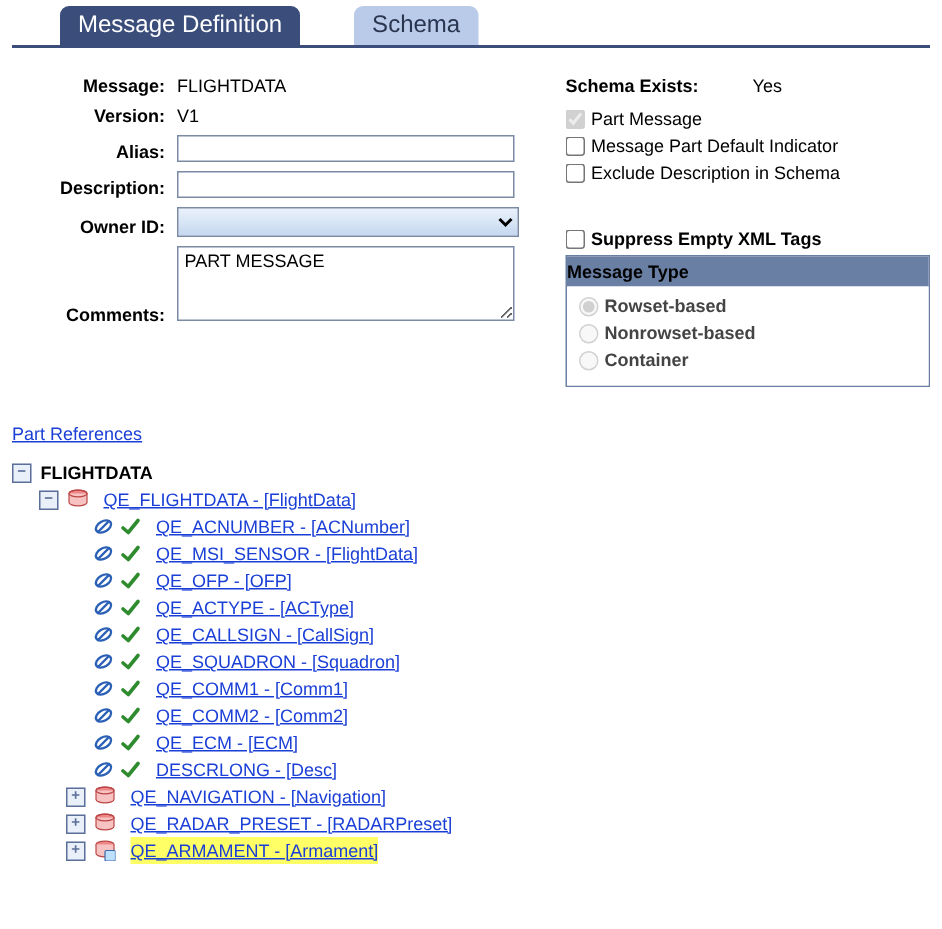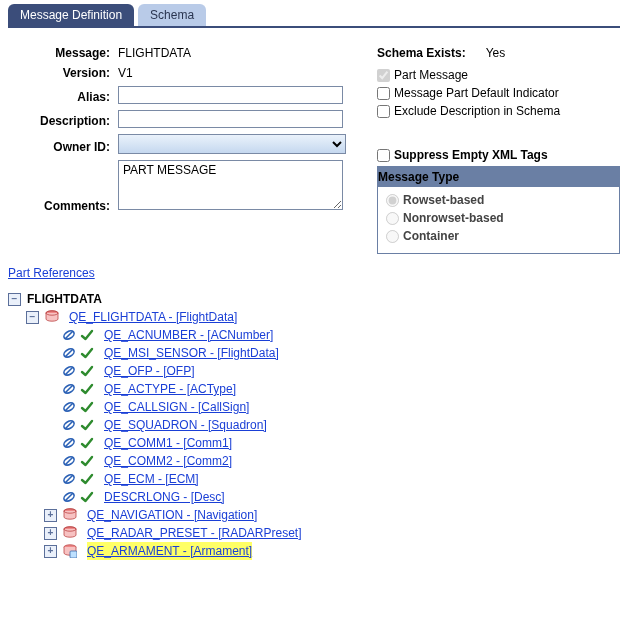--- a/index.html
+++ b/index.html
@@ -1,42 +1,42 @@
 <!DOCTYPE html>
 <html><head>
 <meta charset="utf-8">
 <style>
   html,body{margin:0;padding:0;font-family:Arial,Helvetica,sans-serif;font-size:12px;color:#000;background:#fff;}
   .page{width:628px;padding:4px 8px 8px 8px;box-sizing:border-box;}
   .tabrow{display:flex;align-items:flex-end;border-bottom:2px solid #3b4d7a;}
-  .tab{padding:4px 12px;border-top-left-radius:6px;border-top-right-radius:6px;margin-right:4px;font-size:12px;cursor:pointer;}
+  .tab{padding:4px 12px;border-top-left-radius:6px;border-top-right-radius:6px;margin-right:4px;font-size:16px;cursor:pointer;margin-left:32px;}
   .tab.active{background:#3b4d7a;color:#fff;}
   .tab.inactive{background:#b9cbe8;color:#2a3550;}
   .form-area{display:flex;gap:24px;padding-top:18px;}
   .left-col{flex:0 0 345px;}
   .right-col{flex:1;}
   .frow{display:flex;align-items:flex-end;margin-bottom:6px;}
   .flabel{width:110px;text-align:right;padding-right:8px;font-weight:bold;box-sizing:border-box;}
   .fval{flex:1;}
   input.txt{width:225px;height:18px;border:1px solid #7a8aa5;box-sizing:border-box;font-family:Arial;font-size:12px;padding:1px 2px;}
   select.sel{width:228px;height:20px;border:1px solid #7a8aa5;font-family:Arial;font-size:12px;background:#fff;}
   select.sel{background-image:linear-gradient(#eaf2fb,#c5d8ef);} 
   textarea.ta{width:225px;height:50px;border:1px solid #7a8aa5;box-sizing:border-box;font-family:Arial;font-size:12px;padding:2px 4px;}
-  .schema-row{display:flex;gap:20px;font-weight:bold;margin-bottom:8px;text-align:center;}
+  .schema-row{display:flex;gap:36px;font-weight:bold;margin-bottom:8px;text-align:center;}
   .schema-row span:last-child{font-weight:normal;}
   .cb-row{display:flex;align-items:center;gap:4px;margin-bottom:4px;}
   .cb-row input[type=checkbox]{width:13px;height:13px;margin:0;}
   .cb-row.dis label{color:#000;}
   .cb-row.dis input{accent-color:#bbb;}
   .msgtype-box{border:1px solid #6a7fa4;margin-top:4px;}
   .msgtype-head{background:#6a7fa4;color:#000000;font-weight:bold;padding:3px 0;}
   .msgtype-body{padding:6px 8px;background:#fff;}
   .rb-row{display:flex;align-items:center;gap:4px;margin-bottom:4px;font-weight:bold;color:#444;}
   .rb-row input[type=radio]{width:13px;height:13px;margin:0;}
-  .links-row{margin-top:12px;}
+  .links-row{margin-top:24px;}
   .linklike{color:#1a3fd6;text-decoration:underline;cursor:pointer;}
   .linkbar{display:flex;align-items:center;margin-top:6px;}
   .linkbar .spacer{flex:1;}
   .lr{margin-top:4px;}
   .lr .left{color:#000;}
   .lr .sep{color:#000;margin:0 3px;}
   .lr .right{color:#999;}
   .tree{margin-top:10px;}
   .trow{display:flex;align-items:center;height:18px;line-height:18px;}
   .toggle{width:11px;height:11px;border:1px solid #5b6f9a;background:#eaf0fa;display:flex;align-items:center;justify-content:center;font-size:10px;font-weight:bold;color:#5b6f9a;cursor:pointer;flex:0 0 11px;}

